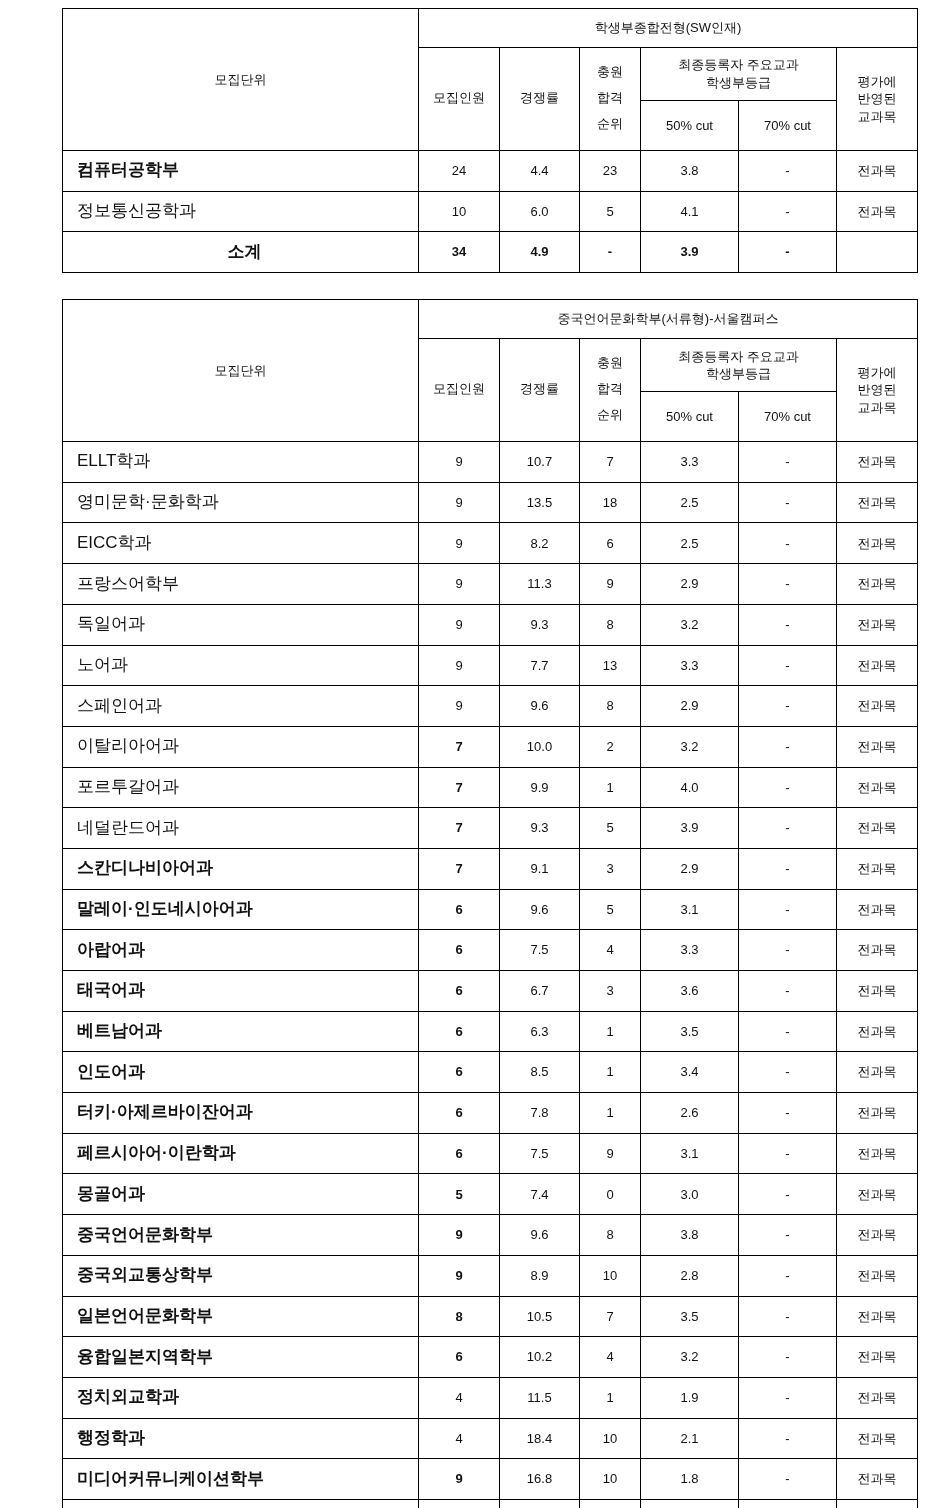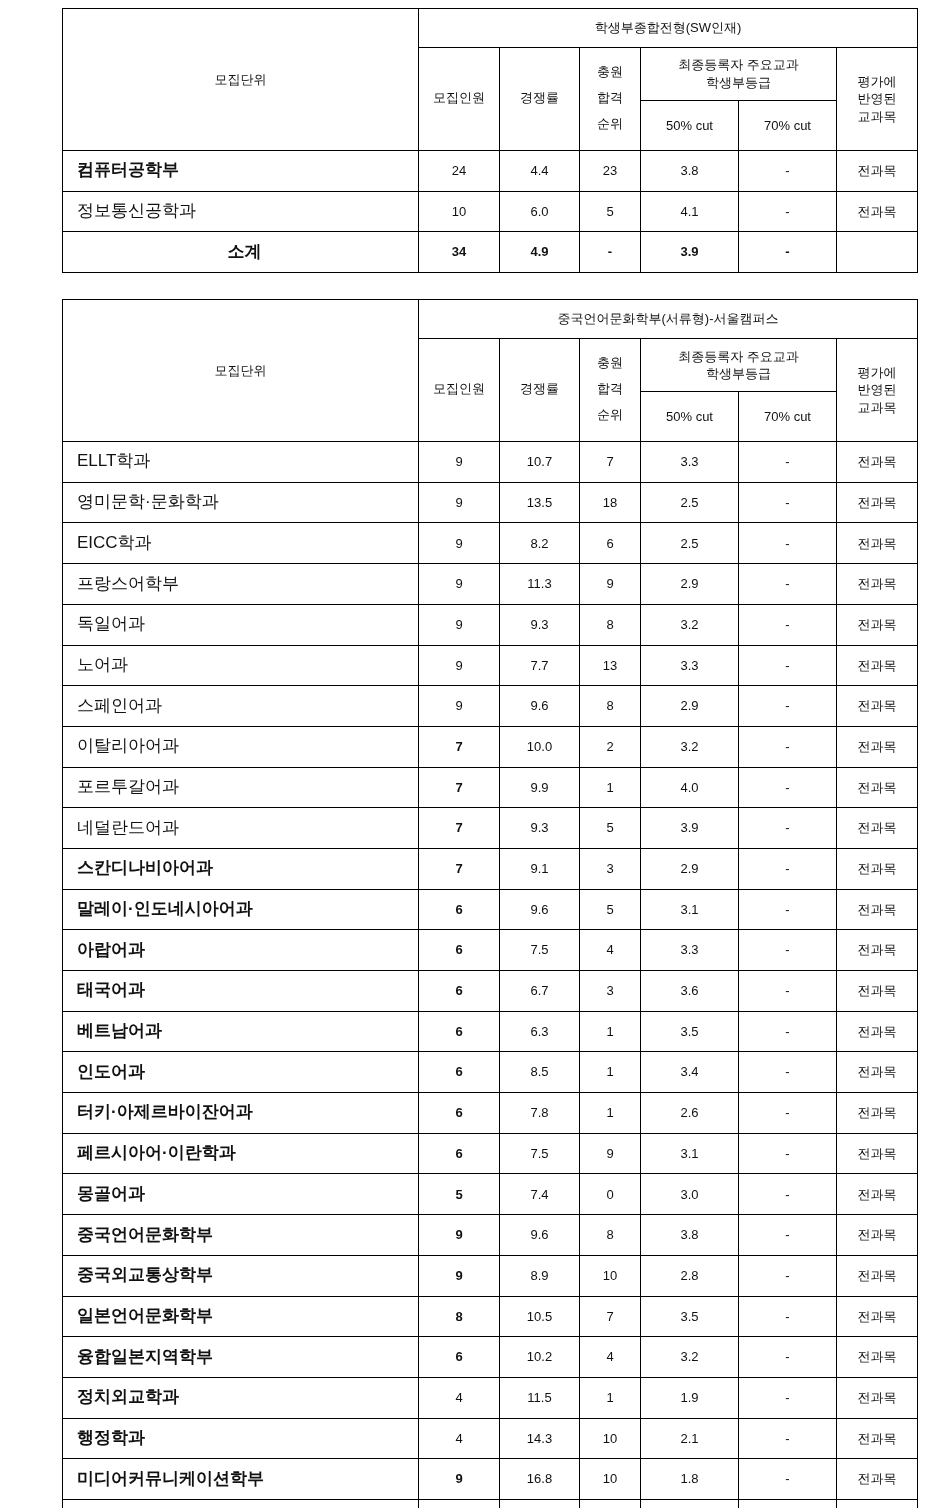--- a/index.html
+++ b/index.html
@@ -434,21 +434,21 @@
             <td class="num">4</td>
             <td class="num">11.5</td>
             <td class="num">1</td>
             <td class="num">1.9</td>
             <td class="num">-</td>
             <td class="num">전과목</td>
           </tr>
           <tr class="r-bold ">
             <td class="unit">행정학과</td>
             <td class="num">4</td>
-            <td class="num">14.3</td>
+            <td class="num">18.4</td>
             <td class="num">10</td>
             <td class="num">2.1</td>
             <td class="num">-</td>
             <td class="num">전과목</td>
           </tr>
           <tr class="r-bold ">
             <td class="unit">미디어커뮤니케이션학부</td>
             <td class="num b">9</td>
             <td class="num">16.8</td>
             <td class="num">10</td>

